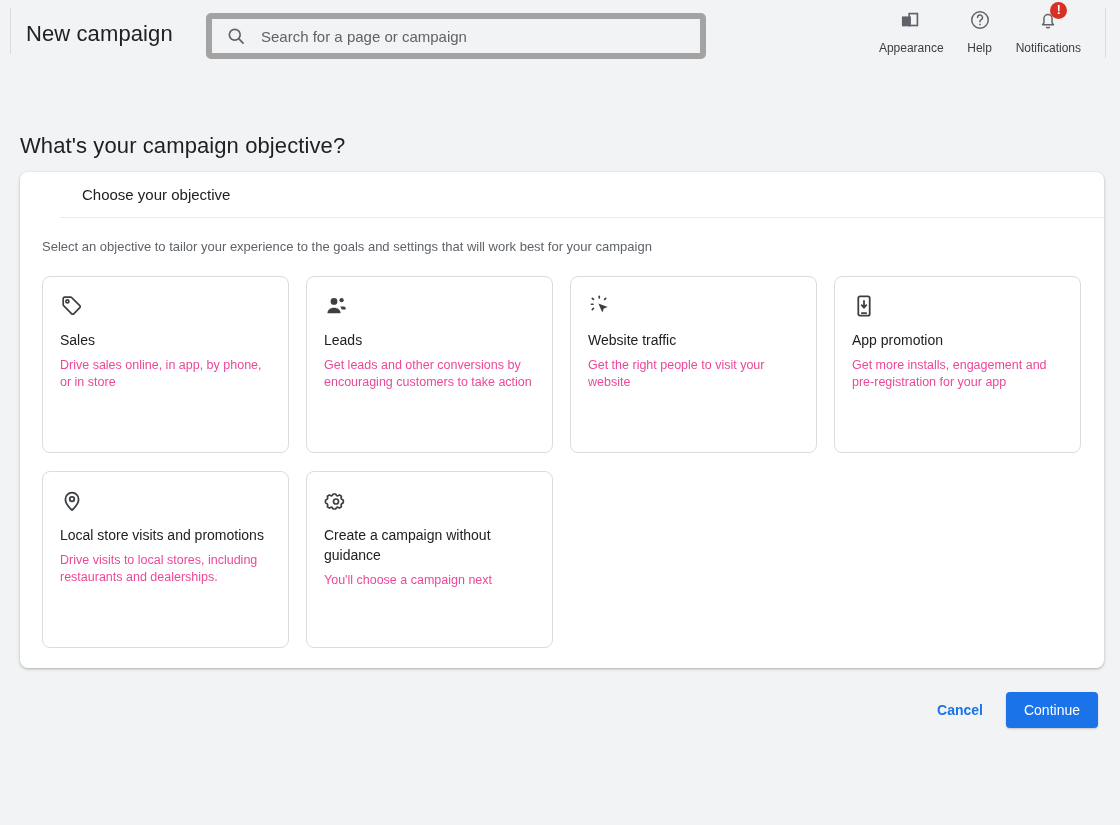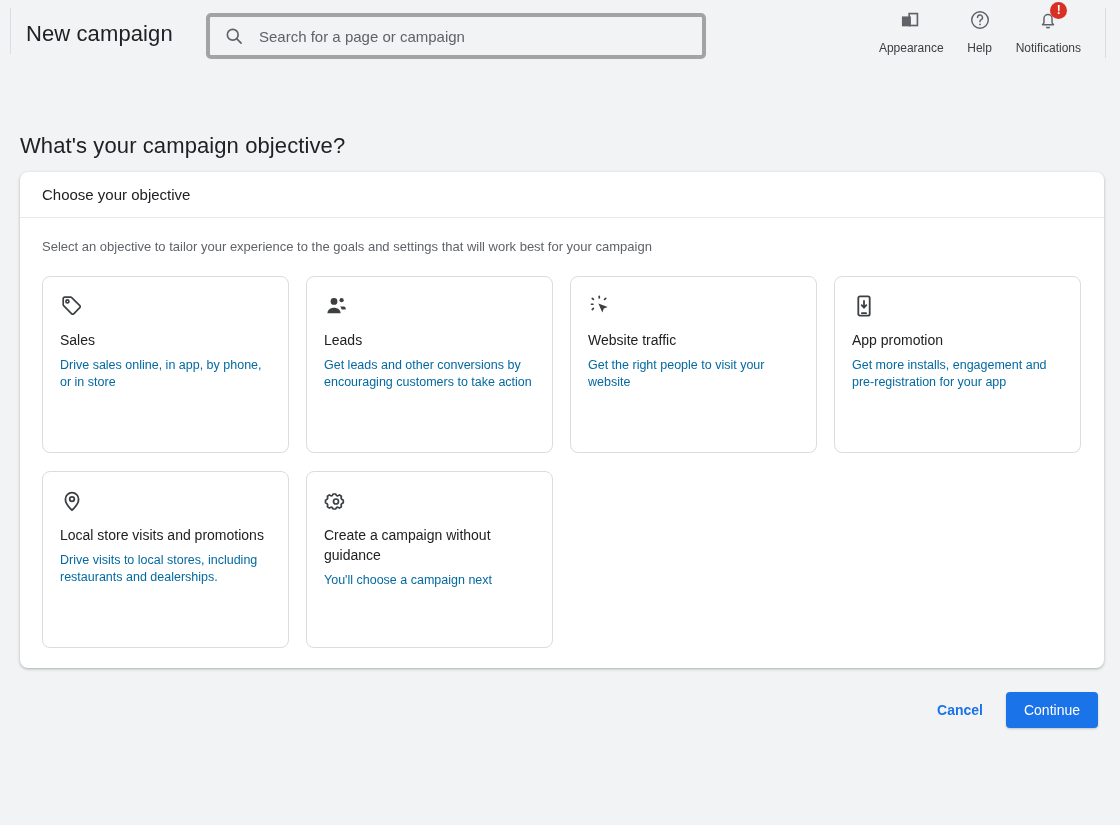--- a/index.html
+++ b/index.html
@@ -56,21 +56,21 @@
   }
 
   
   .search-box {
     position: absolute;
     left: 206px;
     top: 13px;
     width: 500px;
     height: 46px;
     background: #f1f3f4;
-    border: 4px solid #a3a3a3;
+    border: 6px solid #a3a3a3;
     border-radius: 5px;
     display: flex;
     align-items: center;
     padding: 0 14px;
     cursor: text;
   }
   .search-box .search-icon {
     width: 20px;
     height: 20px;
     flex: 0 0 20px;
@@ -163,20 +163,21 @@
     background: #ffffff;
     border-radius: 8px;
     box-shadow: 0 1px 2px rgba(60,64,67,0.25), 0 1px 3px 1px rgba(60,64,67,0.10);
   }
   .panel-header {
     height: 46px;
     border-bottom: 1px solid #e8eaed;
     display: flex;
     align-items: center;
     padding: 0 22px;
+    margin-left: 40px;
   }
   .panel-header-title {
     font-size: 15px;
     font-weight: 500;
     color: #202124;
   }
   .panel-body {
     padding: 20px 22px 0 22px;
   }
   .panel-subtitle {
@@ -211,21 +212,21 @@
   }
   .objective-tile .tile-title {
     font-size: 14px;
     font-weight: 500;
     color: #202124;
     line-height: 20px;
     margin-bottom: 7px;
   }
   .objective-tile .tile-desc {
     font-size: 12.5px;
-    color: #0369a1;
+    color: #ec4899;
     line-height: 17px;
   }
 
   
   .footer-actions {
     position: absolute;
     right: 22px;
     top: 692px;
     display: flex;
     align-items: center;

